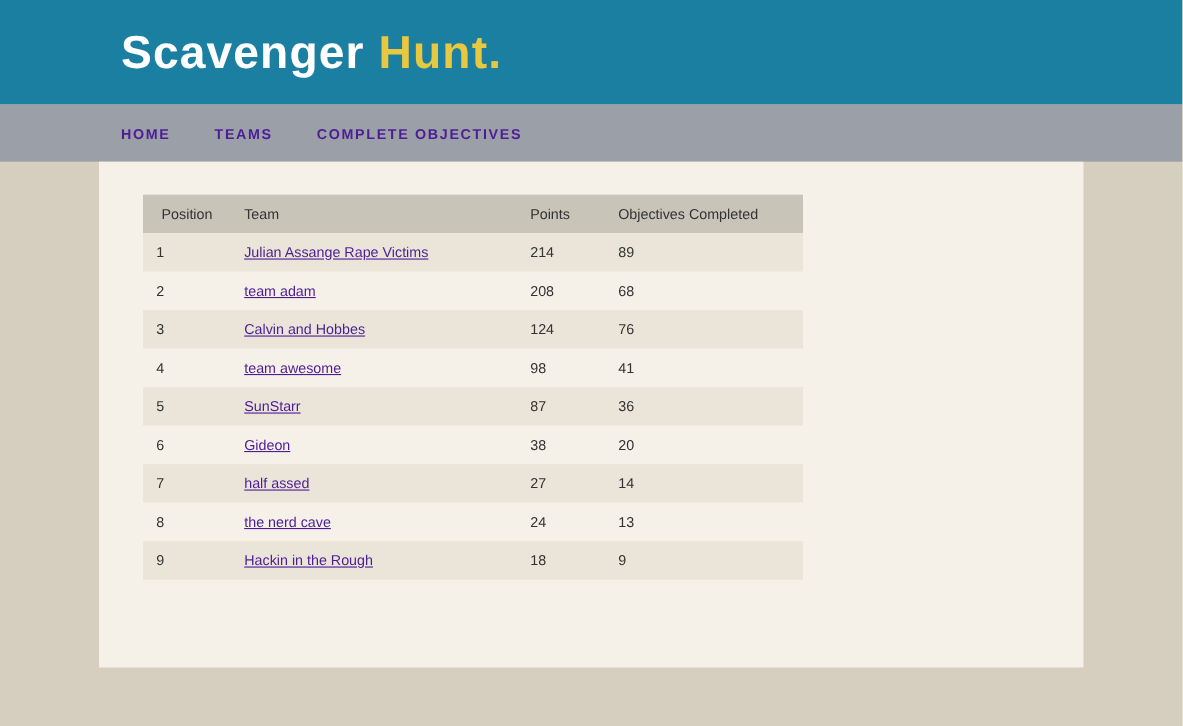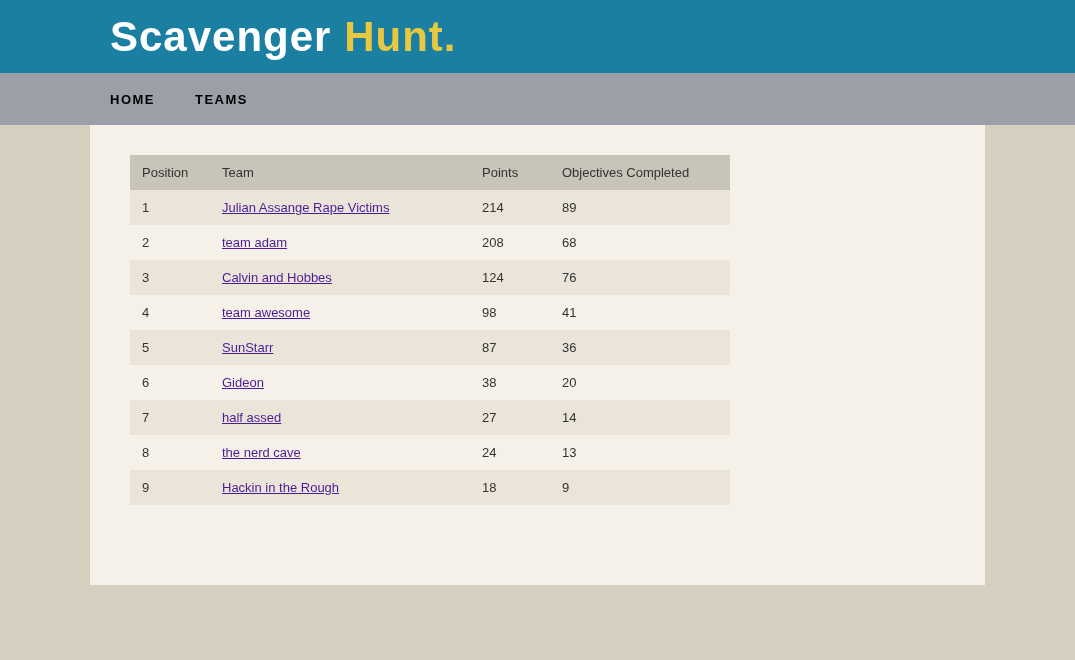--- a/index.html
+++ b/index.html
@@ -6,21 +6,21 @@
     body {
       background-color: #d6cfc0;
       font-family: Arial, sans-serif;
       font-size: 14px;
     }
 
     
     #header {
       background-color: #1a7fa0;
       padding: 20px 110px 20px 110px;
-      height: 73px;
+      height: 95px;
       display: flex;
       align-items: center;
     }
     #header h1 {
       font-size: 42px;
       font-weight: bold;
       color: #ffffff;
       letter-spacing: 1px;
     }
     #header h1 span.hunt {
@@ -32,21 +32,21 @@
 
     
     #nav {
       background-color: #9a9fa8;
       padding: 0 110px;
       display: flex;
       align-items: center;
       height: 52px;
     }
     #nav a {
-      color: #000000;
+      color: #4c1d95;
       text-decoration: none;
       font-size: 13px;
       font-weight: bold;
       letter-spacing: 1.5px;
       text-transform: uppercase;
       margin-right: 40px;
       padding: 16px 0;
     }
 
     
@@ -81,37 +81,38 @@
     table tbody td {
       padding: 10px 12px;
       color: #333;
       font-size: 13px;
     }
     table tbody td a {
       color: #4c1d95;
       text-decoration: underline;
     }
 
-    .col-position { width: 80px; }
+    .col-position { width: 80px; text-align: center; }
     .col-team { width: 260px; }
     .col-points { width: 80px; }
     .col-objectives { width: 180px; }
   </style>
 </head>
 <body>
 
 <div id="header">
   <h1>
     <span>Scavenger </span><span class="hunt">Hunt</span><span class="dot">.</span>
   </h1>
 </div>
 
 <nav id="nav">
   <a href="#">HOME</a>
   <a href="#">TEAMS</a>
+  <a href="#">COMPLETE OBJECTIVES</a>
 </nav>
 
 <div id="content">
   <table>
     <thead>
       <tr>
         <th class="col-position">Position</th>
         <th class="col-team">Team</th>
         <th class="col-points">Points</th>
         <th class="col-objectives">Objectives Completed</th>

